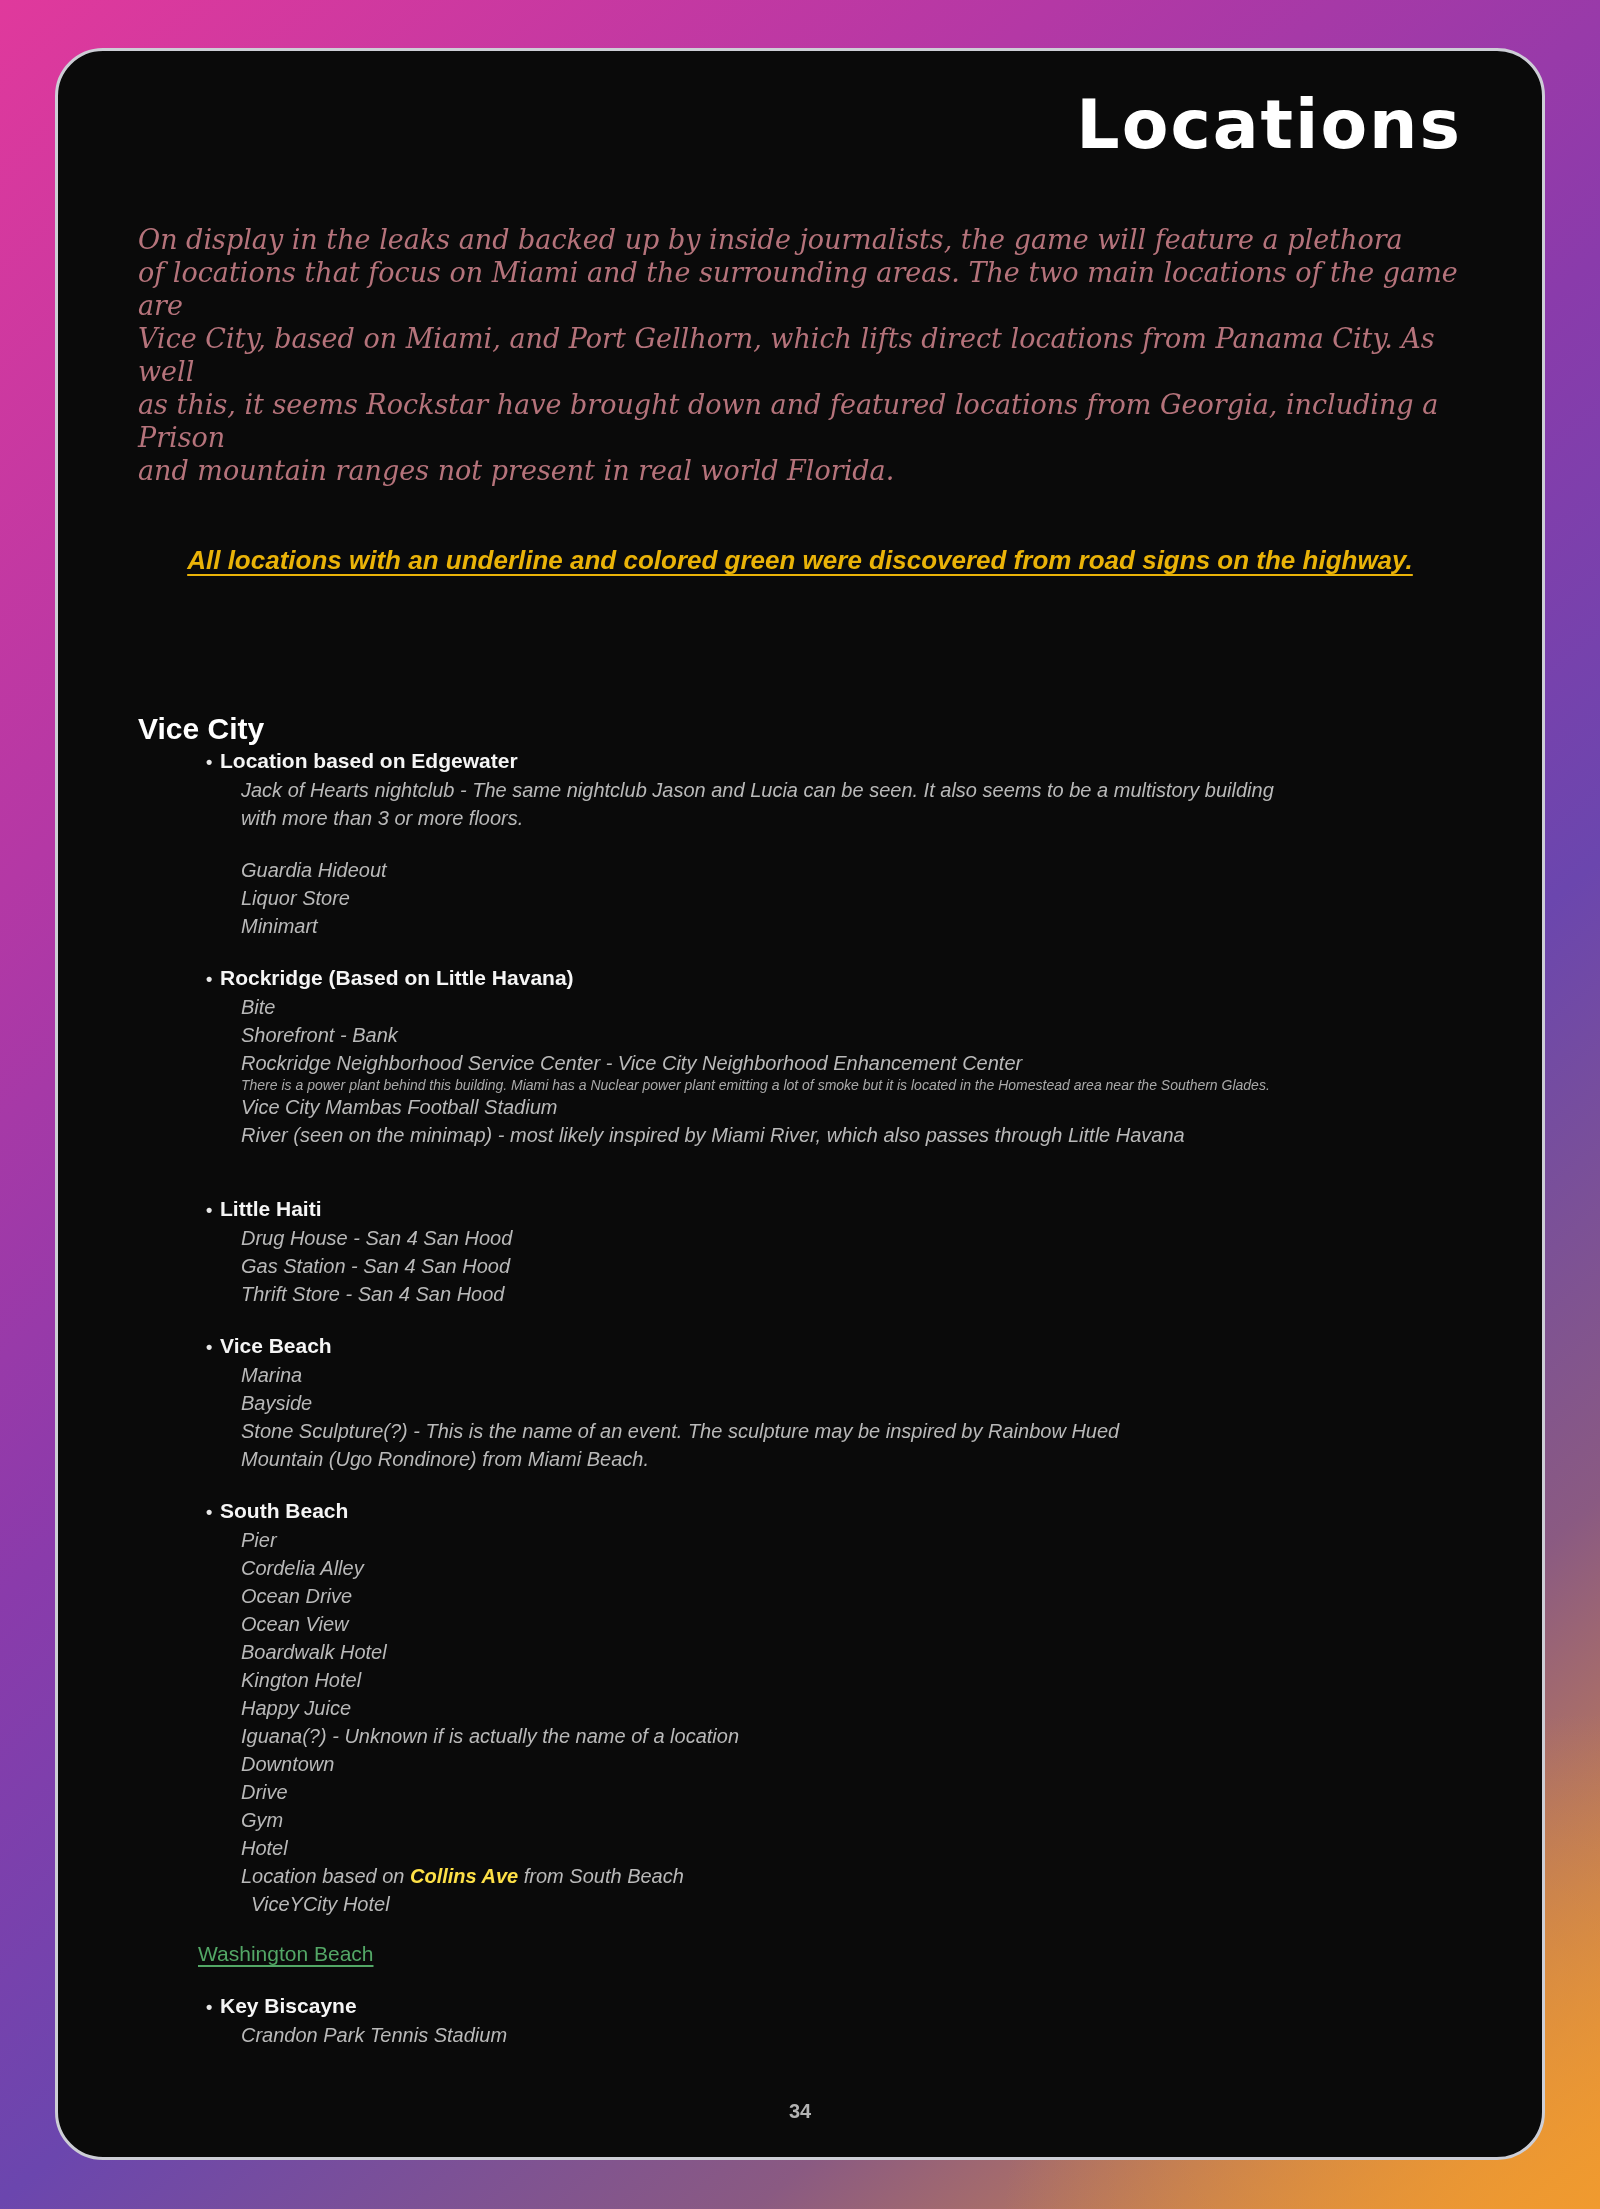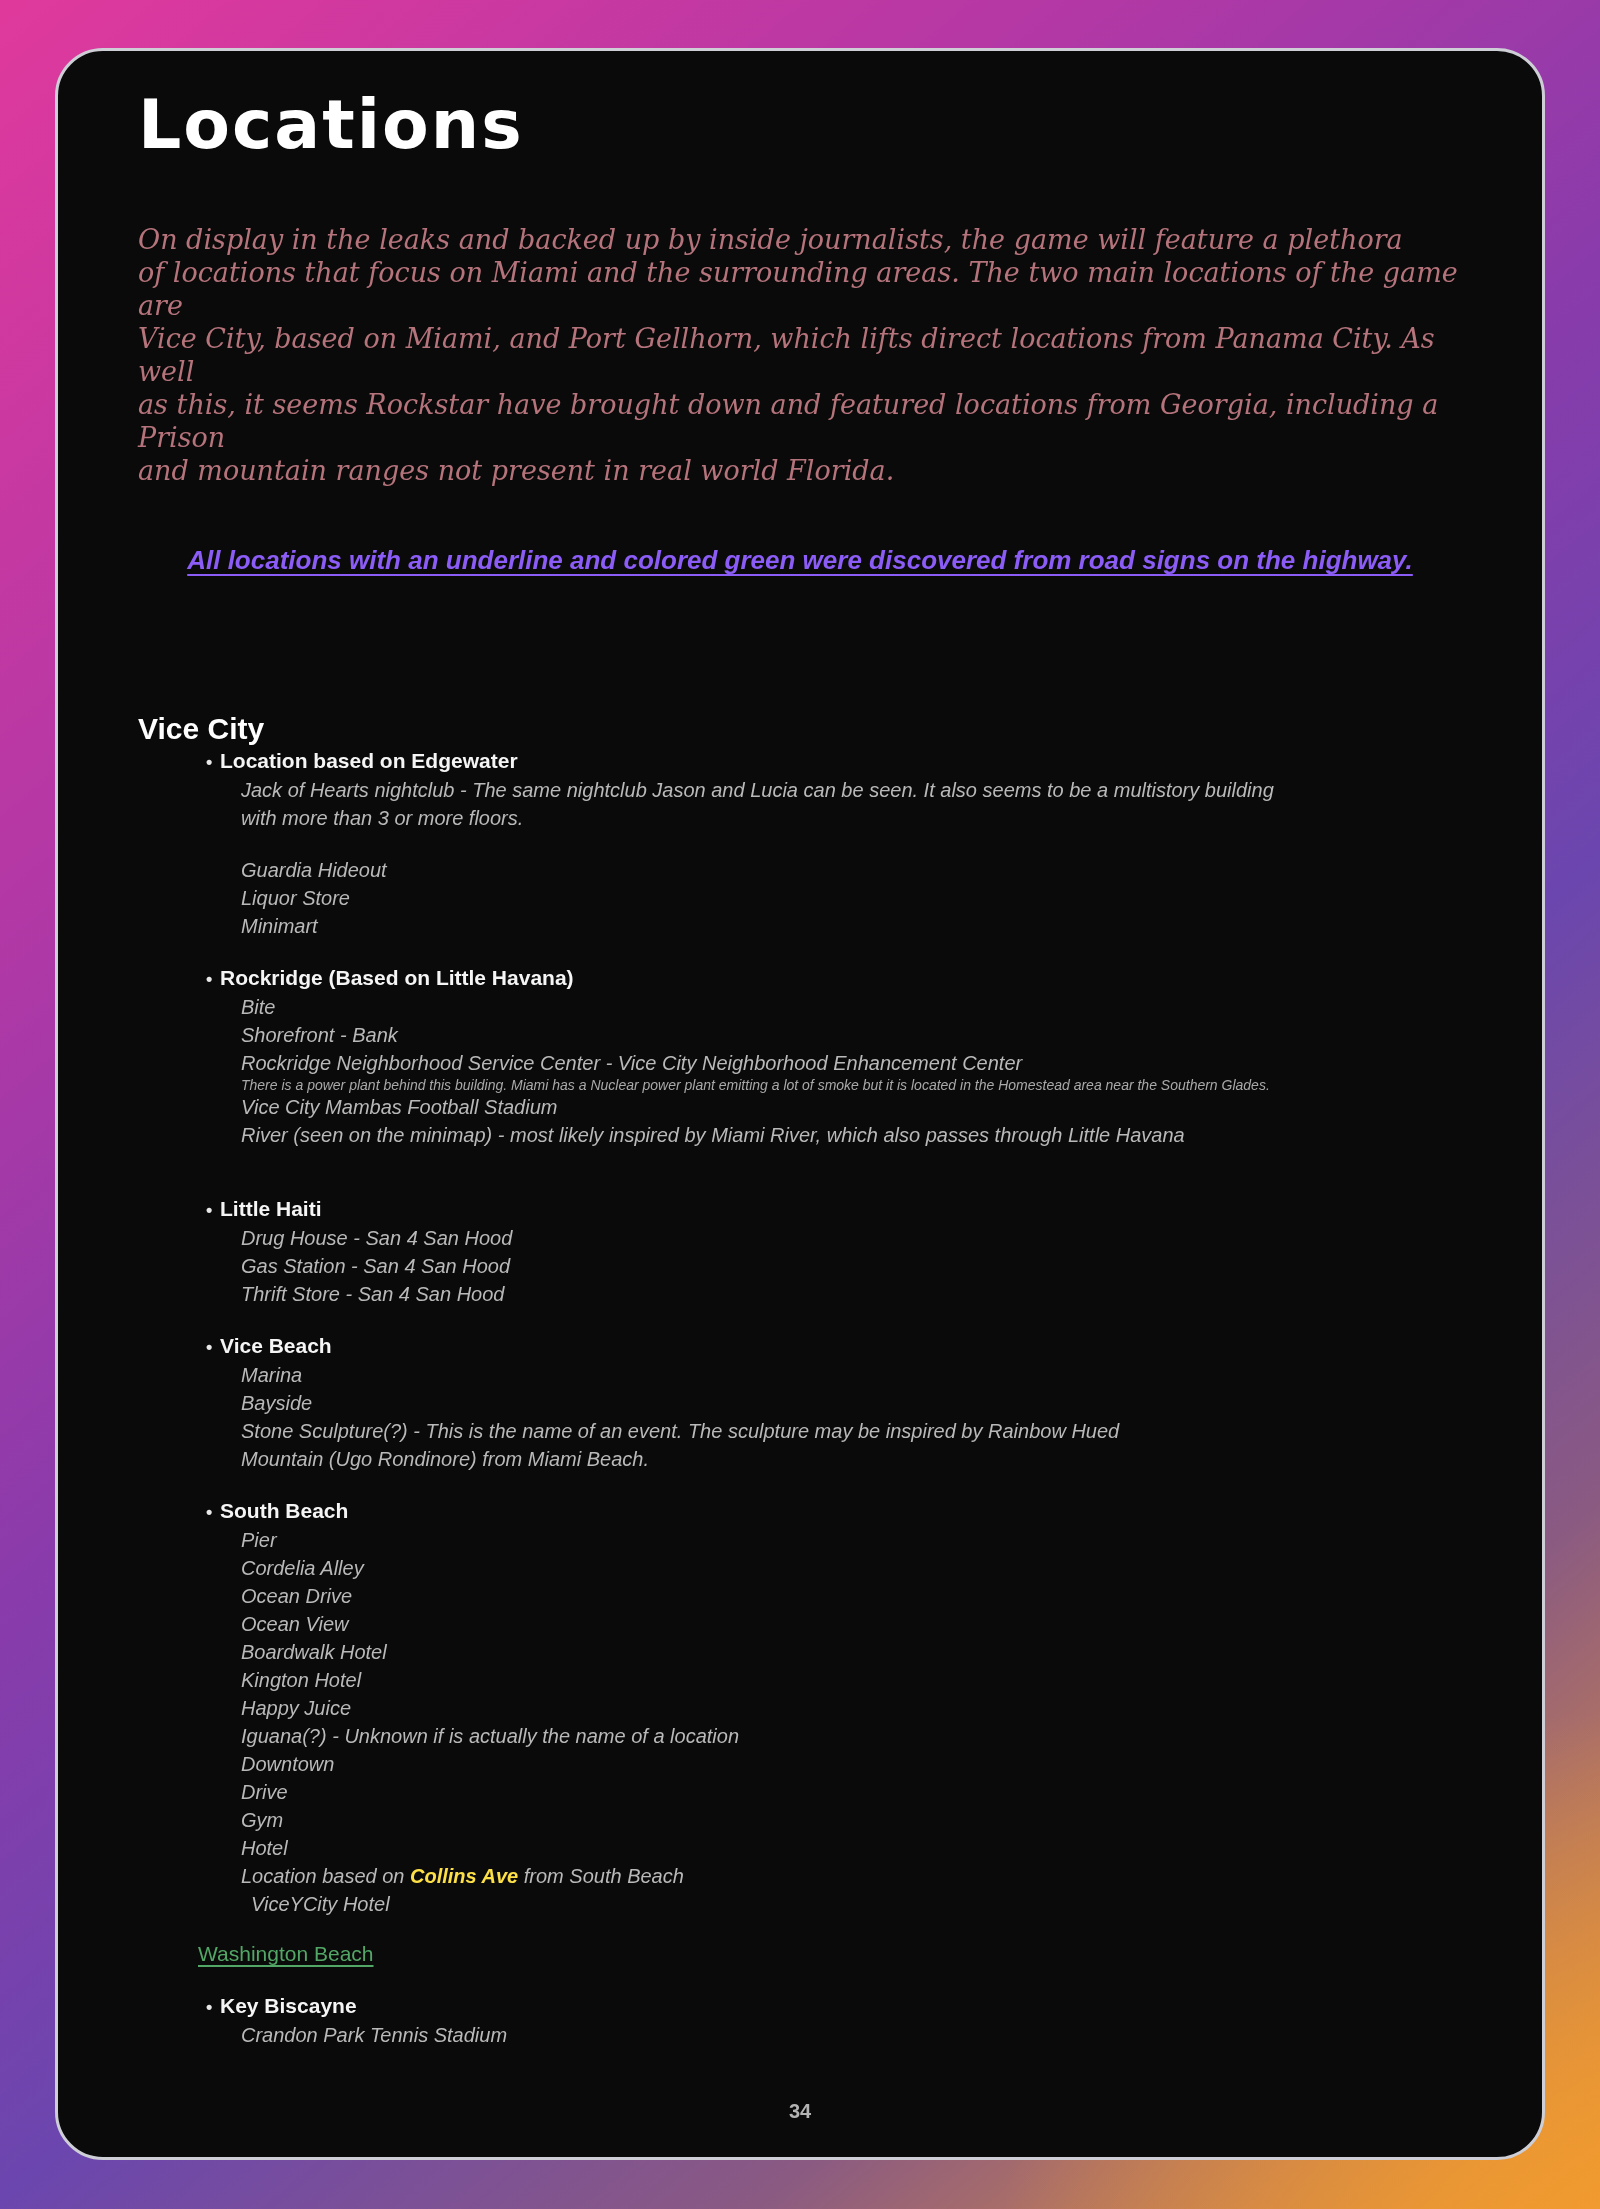--- a/index.html
+++ b/index.html
@@ -6,28 +6,28 @@
   body{width:1600px;height:2209px;font-family:"Liberation Sans",sans-serif;}
   .page{position:relative;width:1600px;height:2209px;overflow:hidden;
     background:
       radial-gradient(1000px 900px at 100% 102%, rgba(240,154,47,.95) 0%, rgba(240,154,47,0) 60%),
       linear-gradient(140deg,#e0399c 0%,#b438a5 25%,#8a3bab 45%,#6b46ae 62%,#8a5a82 80%,#ef9b2f 100%);}
   .card{position:absolute;left:55px;top:48px;width:1490px;height:2112px;background:#0a0a0a;
     border:3px solid #cdced6;border-radius:48px;box-sizing:border-box;}
   .content{position:relative;height:100%;padding:36px 80px 0 80px;box-sizing:border-box;}
 
   .title{font-family:"DejaVu Sans",sans-serif;font-weight:bold;color:#ffffff;
-    font-size:68px;line-height:76px;text-align:left;letter-spacing:2px;}
+    font-size:68px;line-height:76px;text-align:right;letter-spacing:2px;}
 
   .intro{margin-top:60px;font-family:"DejaVu Serif",serif;font-style:italic;
     color:#b5737b;font-size:27px;line-height:33px;white-space:pre-line;}
 
   .note{margin-top:58px;text-align:center;font-family:"Liberation Sans",sans-serif;
     font-weight:bold;font-style:italic;font-size:26px;line-height:30px;
-    color:#8b5cf6;text-decoration:underline;text-underline-offset:5px;}
+    color:#eab308;text-decoration:underline;text-underline-offset:5px;}
 
   .region-heading{margin-top:138px;font-weight:bold;font-size:30px;line-height:32px;color:#ffffff;}
 
   .sections{margin-top:0;}
   .section{margin-top:24px;margin-left:68px;}
   .section.first{margin-top:2px;}
   .section.gap-large{margin-top:46px;}
   .sec-label{color:#f5f5f5;font-weight:bold;font-size:21px;line-height:28px;}
   .sec-label .bullet{display:inline-block;width:14px;color:#e8e8e8;font-size:18px;}
   .item{margin-left:35px;color:#b9b9b9;font-style:italic;font-size:20px;line-height:28px;white-space:pre-line;}

